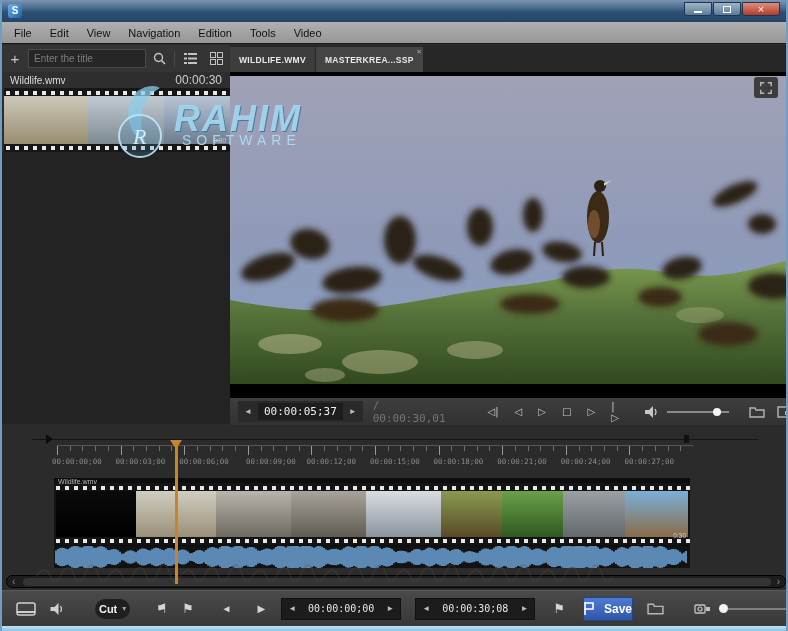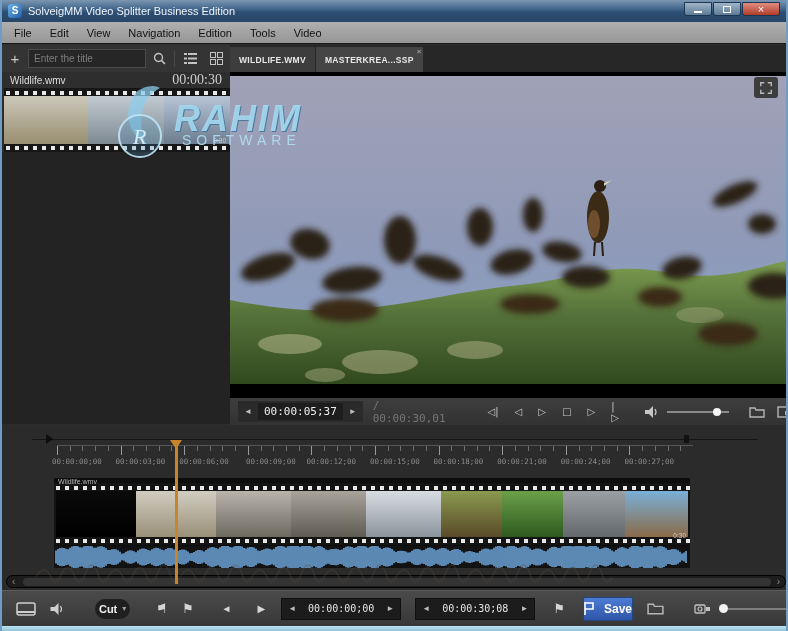--- a/index.html
+++ b/index.html
@@ -50,21 +50,21 @@
   .tab { height:25px; display:flex; align-items:center; padding:0 9px; color:#e8e8e8;
     font-size:8.5px; font-weight:bold; letter-spacing:.3px; position:relative; }
   .tab.active { background:#3d3d3d; }
   .tab.inactive { background:#454545; margin-left:1px; }
   .tab-close { position:absolute; right:1px; top:0px; font-size:8px; color:#999; }
 
   
   #file-row { left:0; top:72px; width:228px; height:16px; background:#2e2e2e;
     display:flex; align-items:center; justify-content:space-between; padding:0 8px; }
   #file-name { color:#ddd; font-size:10px; }
-  #file-duration { color:#ccc; font-size:14px; font-family:Liberation Serif, serif;margin-left:47px; }
+  #file-duration { color:#ccc; font-size:12px; font-family:Liberation Sans, sans-serif;margin-left:47px; }
   #lib-filmstrip { left:2px; top:88px; width:226px; height:64px; background:#161616; }
   .holes { position:absolute; left:0; width:100%; height:7px; background:
     repeating-linear-gradient(90deg,#e8e8e8 0 4px,transparent 4px 9px);
     background-position:2px center; background-size:9px 4px; background-repeat:repeat-x; }
   .holes.top { top:1px; } .holes.bottom { bottom:1px; }
   #lib-thumbs { position:absolute; left:0; top:8px; width:100%; height:48px; display:flex; }
   #lib-clip-end { position:absolute; right:4px; bottom:8px; color:#cfcfcf; font-size:6.5px; }
   #library-body { left:0; top:152px; width:228px; height:272px; background:#232323; }
 
   
@@ -160,21 +160,20 @@
 
   svg { display:block; }
 </style>
 </head>
 <body>
 
 <div id="window">
 
   <div id="titlebar" class="abs">
     <div id="app-icon">S</div>
-    <span id="window-title">SolveigMM Video Splitter Business Edition</span>
     <div id="win-controls">
       <div class="win-btn">
           <div class="glyph-min"></div>
         </div>
       <div class="win-btn">
           <div class="glyph-max"></div>
         </div>
       <div class="win-btn close">
           <span>×</span>
         </div>

